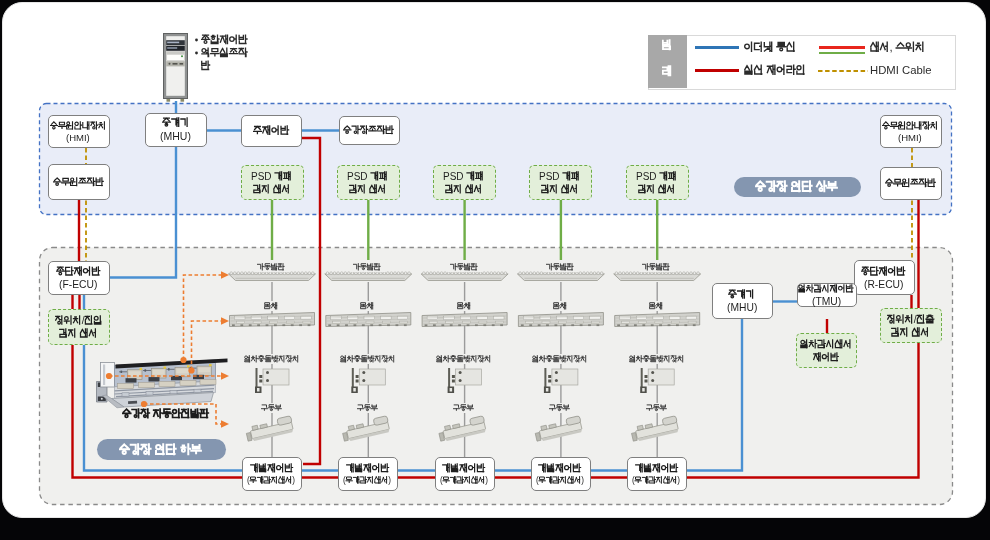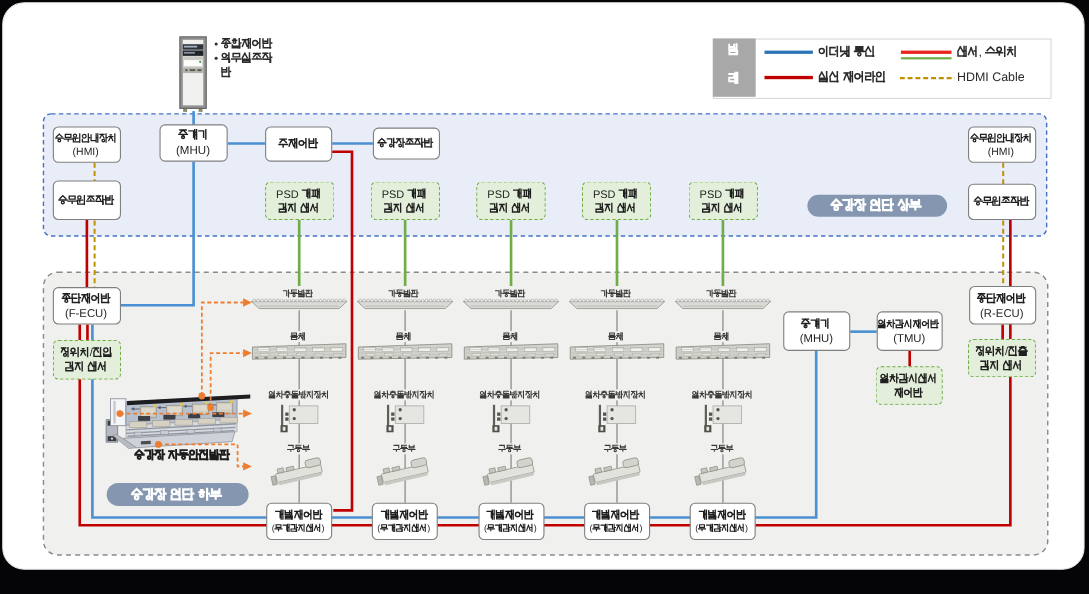--- a/index.html
+++ b/index.html
@@ -670,21 +670,21 @@
     </div>
     <div style="margin:0px 0">
       <svg width="40" height="13" viewBox="0 0 40 13" style="display:block">
         <g stroke="#1f1f1f" stroke-width="1.26" fill="none" stroke-linecap="square">
           <path d="M0.7,2.4 H4.8 V6.1 M6.8,2.0 V10.2 M5.4,5.7 H6.8 M0.9,7.4 H7.3 V10.0 H0.9 Z M9.6,3.0 H13.7 M11.7,3.0 L9.6,8.7 M11.7,3.0 L13.7,8.7 M15.7,2.0 V10.2 M23.4,2.4 L21.4,6.1 M23.4,2.4 L25.5,6.1 M26.5,2.0 V10.2 M28.1,2.0 V10.2 M26.5,5.7 H28.1 M21.5,7.4 V10.0 H28.0 M32.3,3.0 L30.3,8.7 M32.3,3.0 L34.4,8.7 M36.4,2.0 V10.2 M35.0,5.7 H36.4"></path>
         </g>
         <text x="17.8" y="10.0" font-size="10.3" fill="#1f1f1f"> </text>
       </svg>
     </div>
   </div>
-<div class="bx" style="left:881px;top:260px;width:61px;height:35px">
+<div class="bx" style="left:854px;top:260px;width:61px;height:35px">
     <div style="margin:0px 0">
       <svg width="47" height="13" viewBox="0 0 47 13" style="display:block">
         <g stroke="#1f1f1f" stroke-width="1.26" fill="none" stroke-linecap="square">
           <path d="M1.5,2.1 H7.1 M4.3,2.1 L1.5,4.8 M4.3,2.1 L7.1,4.8 M0.4,6.1 H8.3 M4.3,4.3 V6.1 M13.7,2.4 H9.6 V6.1 H13.7 M15.7,2.0 V10.2 M15.7,5.7 H17.1 M9.8,7.4 V10.0 H16.2 M18.5,3.0 H22.6 M20.6,3.0 L18.5,8.7 M20.6,3.0 L22.6,8.7 M23.6,2.0 V10.2 M25.3,2.0 V10.2 M23.6,5.7 H25.3 M33.5,2.0 V10.2 M32.1,5.7 H33.5 M36.3,2.4 V6.1 H40.5 V2.4 M36.3,4.2 H40.5 M42.4,2.0 V10.2 M42.4,5.7 H43.8 M36.5,7.4 V10.0 H42.9"></path>
           <circle cx="4.3" cy="8.6" r="1.3" fill="none"></circle>
           <circle cx="29.5" cy="5.8" r="2.1" fill="none"></circle>
         </g>
       </svg>
     </div>
     <div style="margin:0px 0">
@@ -721,21 +721,21 @@
           <circle cx="4.3" cy="8.6" r="1.3" fill="none"></circle>
         </g>
       </svg>
     </div>
     <div style="margin:0px 0">
       <svg width="32" height="13" viewBox="0 0 32 13" style="display:block">
         <text x="0.0" y="10.0" font-size="10.3" fill="#1f1f1f">(MHU)</text>
       </svg>
     </div>
   </div>
-<div class="bx" style="left:797px;top:283px;width:60px;height:36px">
+<div class="bx" style="left:797px;top:283px;width:60px;height:24px">
     <div style="margin:0px 0">
       <svg width="58" height="12" viewBox="0 0 58 12" style="display:block">
         <g stroke="#1f1f1f" stroke-width="1.12" fill="none" stroke-linecap="square">
           <path d="M6.1,1.7 V9.1 M4.8,3.8 H6.1 M4.8,5.6 H6.1 M0.8,6.6 H6.5 V7.7 H0.8 V8.9 H6.5 M9.8,2.6 H11.1 M8.6,4.2 H12.3 M10.4,4.2 L8.6,7.8 M10.4,4.2 L12.3,7.8 M14.0,1.7 V9.1 M14.0,5.0 H15.3 M16.5,2.1 H20.2 V5.4 M22.0,1.7 V9.1 M22.0,5.0 H23.2 M16.7,6.6 H22.4 V8.9 H16.7 Z M26.3,2.6 L24.5,7.8 M26.3,2.6 L28.2,7.8 M29.9,1.7 V9.1 M32.5,2.6 H36.1 M34.3,2.6 L32.5,7.8 M34.3,2.6 L36.1,7.8 M37.0,1.7 V9.1 M38.5,1.7 V9.1 M37.0,5.0 H38.5 M45.9,1.7 V9.1 M44.6,5.0 H45.9 M48.4,2.1 V5.4 H52.1 V2.1 M48.4,3.7 H52.1 M53.8,1.7 V9.1 M53.8,5.0 H55.1 M48.5,6.6 V8.9 H54.3"></path>
           <circle cx="2.5" cy="3.7" r="1.7" fill="none"></circle>
           <circle cx="42.3" cy="5.2" r="1.8" fill="none"></circle>
         </g>
       </svg>
     </div>
     <div style="margin:0px 0">

